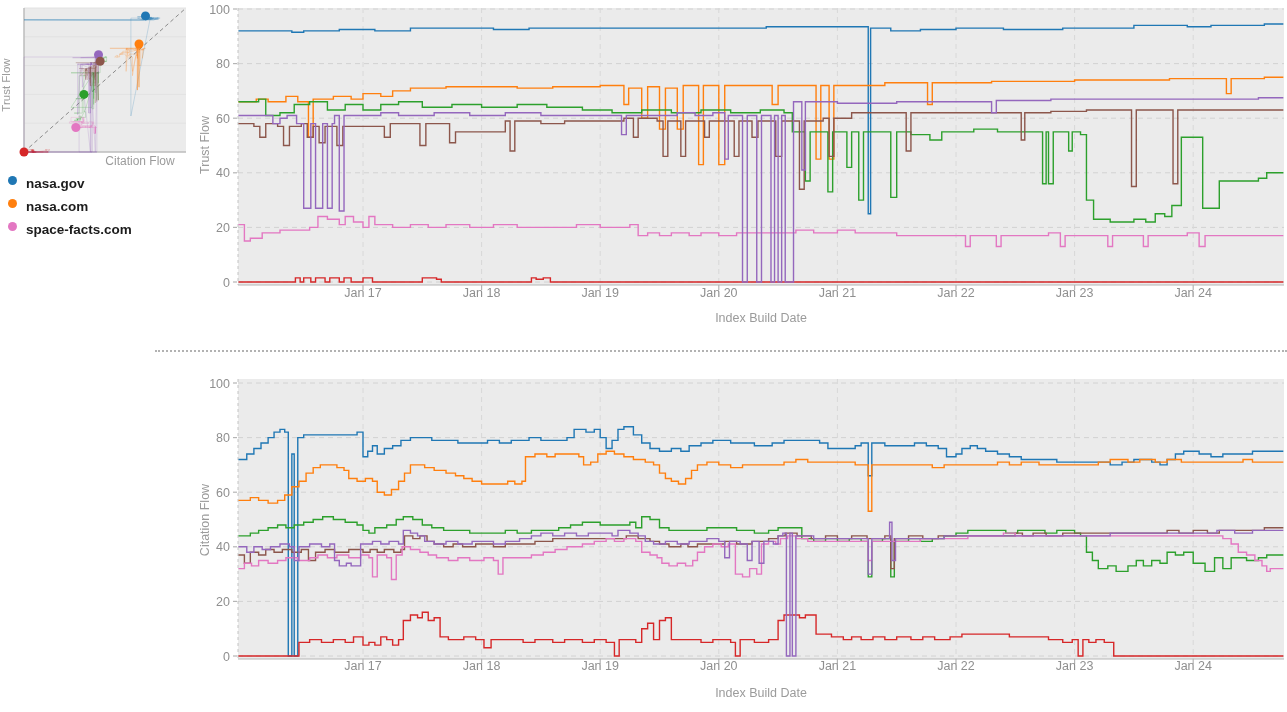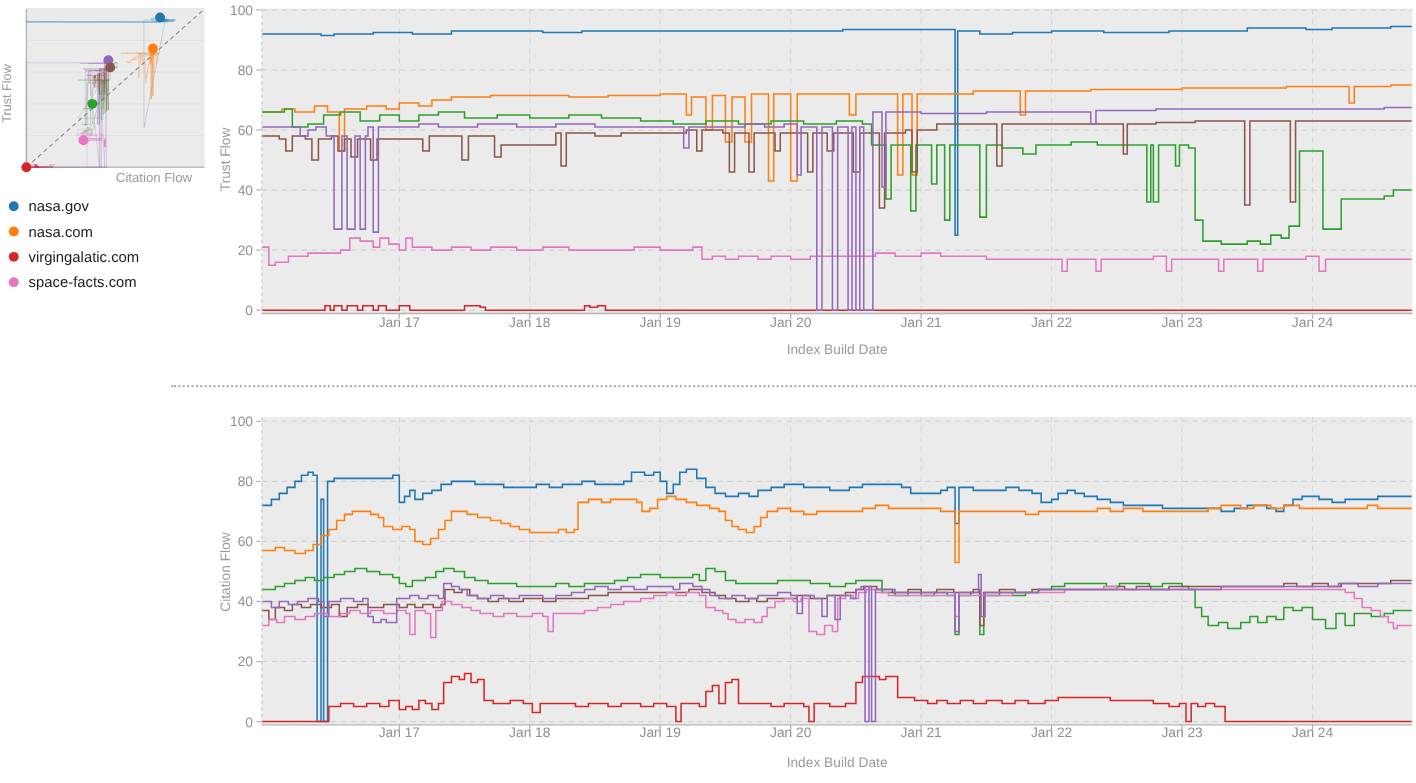--- a/index.html
+++ b/index.html
@@ -1,20 +1,20 @@
 <!DOCTYPE html>
 <html><head>
 <meta charset="utf-8">
 <style>
   html,body{margin:0;padding:0;background:#fff;}
   body{width:1287px;height:712px;position:relative;overflow:hidden;
        font-family:"Liberation Sans","DejaVu Sans",sans-serif;}
   #scatter-wrap{position:absolute;left:0;top:0;width:196px;height:174px;}
   #legend{position:absolute;left:0;top:176px;width:200px;}
-  .legend-item{display:flex;align-items:center;height:23px;cursor:pointer;}
+  .legend-item{display:flex;align-items:flex-start;height:23px;cursor:pointer;font-weight:bold;}
   .legend-dot{width:9px;height:9px;border-radius:50%;margin:0 9px 0 8px;flex:none;}
   .legend-label{font-size:13.5px;color:#1c1c1c;}
   #chart-tf{position:absolute;left:200px;top:0;}
   #chart-cf{position:absolute;left:200px;top:370px;}
   #divider{position:absolute;left:155px;top:350px;width:1132px;height:0;
            border-top:2px dotted #b2b2b2;}
   svg text{font-family:"Liberation Sans","DejaVu Sans",sans-serif;}
 </style>
 </head>
 <body>
@@ -50,24 +50,20 @@
 </div>
 
 <div id="legend">
     <div class="legend-item">
       <span class="legend-dot" style="background: rgb(31, 119, 180);"></span>
       <span class="legend-label">nasa.gov</span>
     </div>
     <div class="legend-item">
       <span class="legend-dot" style="background: rgb(255, 127, 14);"></span>
       <span class="legend-label">nasa.com</span>
-    </div>
-    <div class="legend-item">
-      <span class="legend-dot" style="background: rgb(214, 39, 40);"></span>
-      <span class="legend-label">virgingalatic.com</span>
     </div>
     <div class="legend-item">
       <span class="legend-dot" style="background: rgb(227, 119, 194);"></span>
       <span class="legend-label">space-facts.com</span>
     </div>
   </div>
 
 <svg id="chart-tf" width="1087" height="344">
     <rect x="38" y="8" width="1046" height="277" fill="#ebebeb"></rect>
     <line x1="38" x2="1084" y1="282" y2="282" stroke="#d2d2d2" stroke-width="1" stroke-dasharray="5 4"></line>

